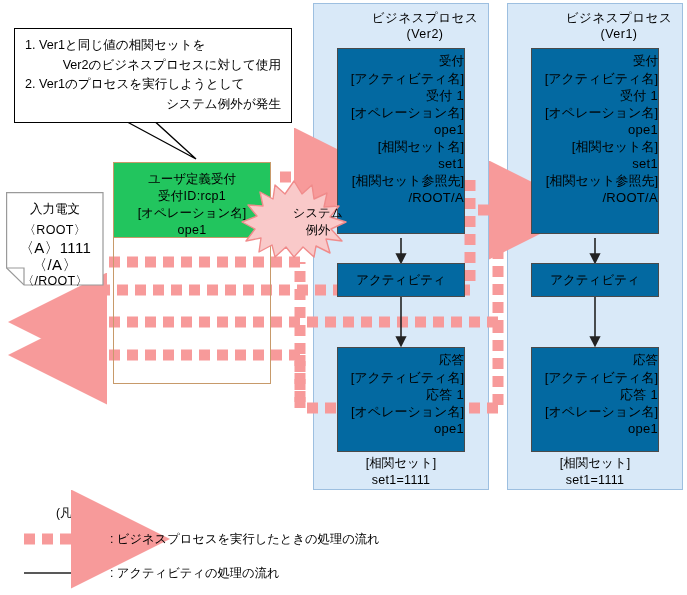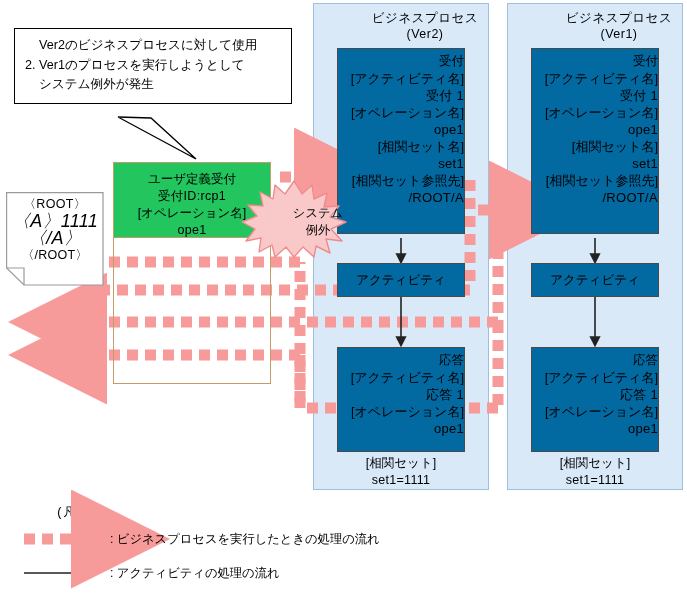--- a/index.html
+++ b/index.html
@@ -41,42 +41,42 @@
     position:absolute;left:0;right:0;
     text-align:center;font-size:12.5px;line-height:17px;
   }
 
   
   .callout{
     background:#fff;border:1.4px solid #000;
     padding:7px 10px 8px 10px;
   }
   .callout div{font-size:12.6px;line-height:19.5px;white-space:nowrap;}
-  .ind{padding-left:14px;}
+  .ind{padding-left:14px;text-align:right;}
 
   
   .udef{
     background:#22c55e;border:1.2px solid #c79a6a;
     text-align:center;
   }
   .udef .t{font-size:12.5px;line-height:18px;margin-top:7px;}
   .udef .l{font-size:12.5px;line-height:17px;}
 
   .udef-tail{
     background:transparent;border:1.2px solid #c79a6a;border-top:none;
   }
 
   
   .burst-txt{
     position:absolute;left:0;right:0;top:24px;
     text-align:center;font-size:12.3px;line-height:17px;
   }
 
   
-  .legend-head{font-size:12px;line-height:16px;font-family:Liberation Mono, monospace;}
+  .legend-head{font-size:12px;line-height:16px;}
   .legend-txt{font-size:12.3px;line-height:16px;white-space:nowrap;}
 
   svg{position:absolute;left:0;top:0;overflow:visible;}
   .nosel{user-select:none;margin-left:48px;}
 </style>
 </head>
 <body>
 
 <div id="stage">
 
@@ -209,40 +209,42 @@
     <div class="l mono">ope1</div>
   </div>
   <div class="abs udef-tail" style="left:113px;top:238px;width:158px;height:146px;"></div>
 
   <div class="abs" style="left:6px;top:192px;width:98px;height:94px;">
     <svg width="98" height="94">
       <path d="M0.6,0.6 L97,0.6 L97,93 L18,93 L0.6,76 Z" fill="#ffffff" stroke="#9a9a9a" stroke-width="1.2"></path>
       <path d="M0.6,76 L18,76 L18,93" fill="none" stroke="#9a9a9a" stroke-width="1.2"></path>
     </svg>
     <div class="abs" style="left:0;top:0;width:98px;text-align:center;">
+      <div class="t" style="font-size:12.5px;line-height:18px;margin-top:8px;">入力電文</div>
       <div class="x mono" style="font-size:12.5px;line-height:17px;margin-top:4px;">〈ROOT〉</div>
-      <div class="x mono" style="font-size:18px;line-height:17px;font-style:italic;">〈A〉1111〈/A〉</div>
+      <div class="x mono" style="font-size:15px;line-height:17px;">〈A〉1111〈/A〉</div>
       <div class="x mono" style="font-size:12.5px;line-height:17px;">〈/ROOT〉</div>
     </div>
   </div>
 
   <div class="abs" style="left:242px;top:181px;width:104px;height:76px;">
     <svg width="104" height="76" viewBox="0 0 104 76">
       <polygon points="52,0 60,13 70,4 72,18 85,12 82,26 97,25 88,36 104,41 89,48 100,60 84,58 88,72 74,65 72,76 61,66 52,76 44,66 33,76 30,64 17,71 19,57 4,60 13,48 0,41 15,35 6,24 21,25 18,11 31,18 33,4 43,13" fill="#f9c9c9" stroke="#f08b8b" stroke-width="1.4" stroke-linejoin="round"></polygon>
     </svg>
     <div class="burst-txt nosel">
       <div>システム</div>
       <div>例外</div>
     </div>
   </div>
 
   <svg width="687" height="595">
     <path d="M118,117 L196,159 L151,118 Z" fill="#ffffff" stroke="#000" stroke-width="1.3" stroke-linejoin="miter"></path>
   </svg>
   <div class="abs callout" style="left:14px;top:28px;width:278px;">
+    <div>1. Ver1と同じ値の相関セットを</div>
     <div class="ind">Ver2のビジネスプロセスに対して使用</div>
     <div>2. Ver1のプロセスを実行しようとして</div>
     <div class="ind">システム例外が発生</div>
   </div>
 
   <div class="abs legend-head nosel" style="left:8px;top:505px;">
     <span>(凡例)</span>
   </div>
 
   <div class="abs" style="left:22px;top:562px;width:640px;height:22px;">

